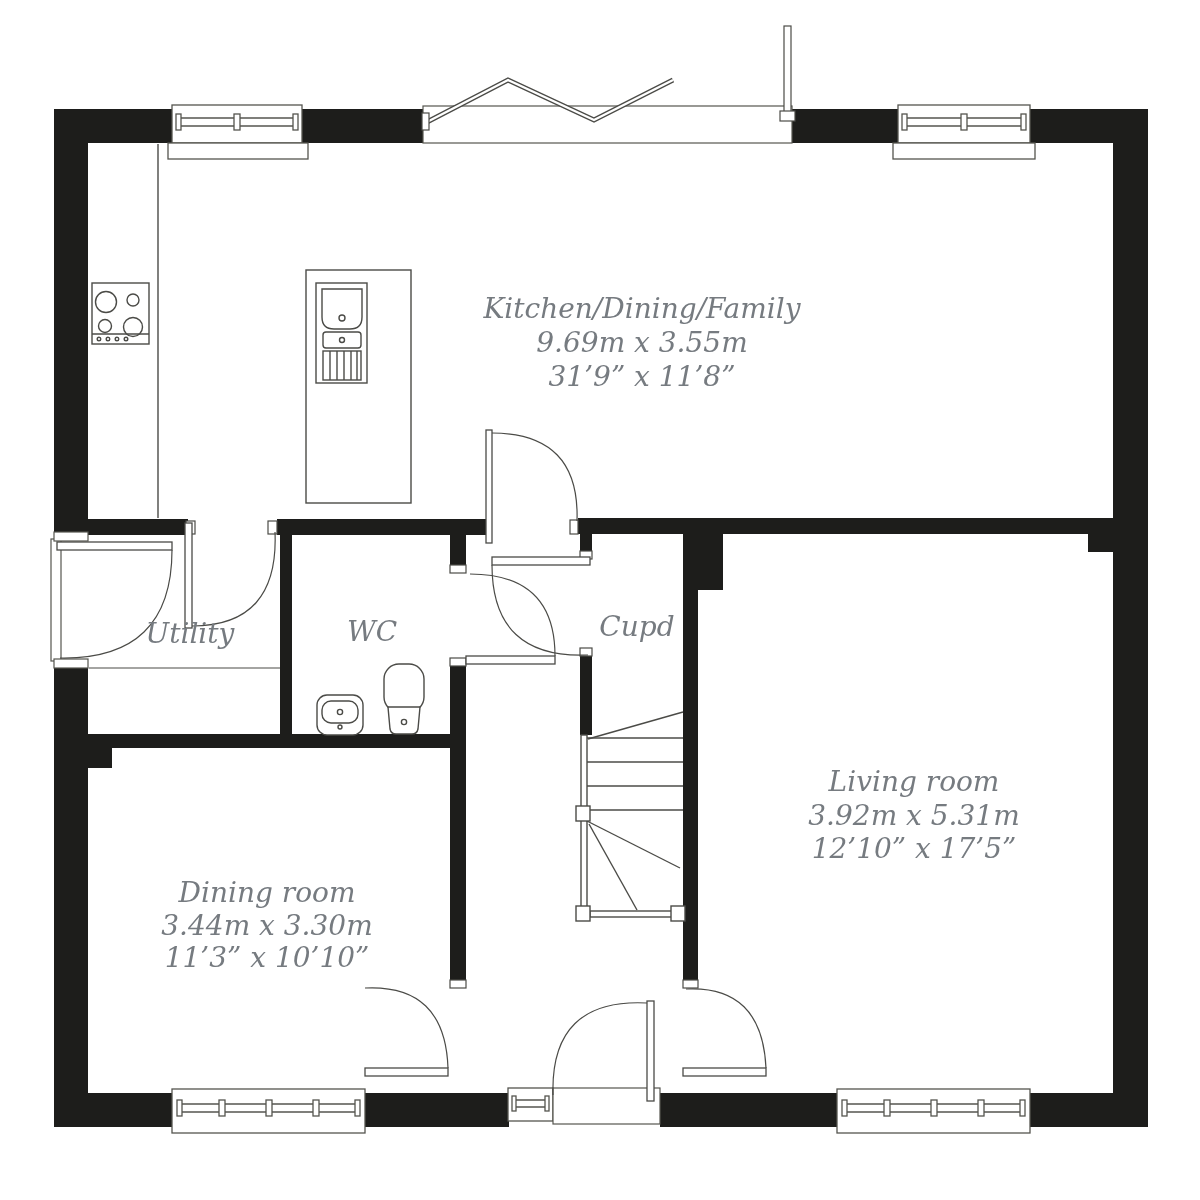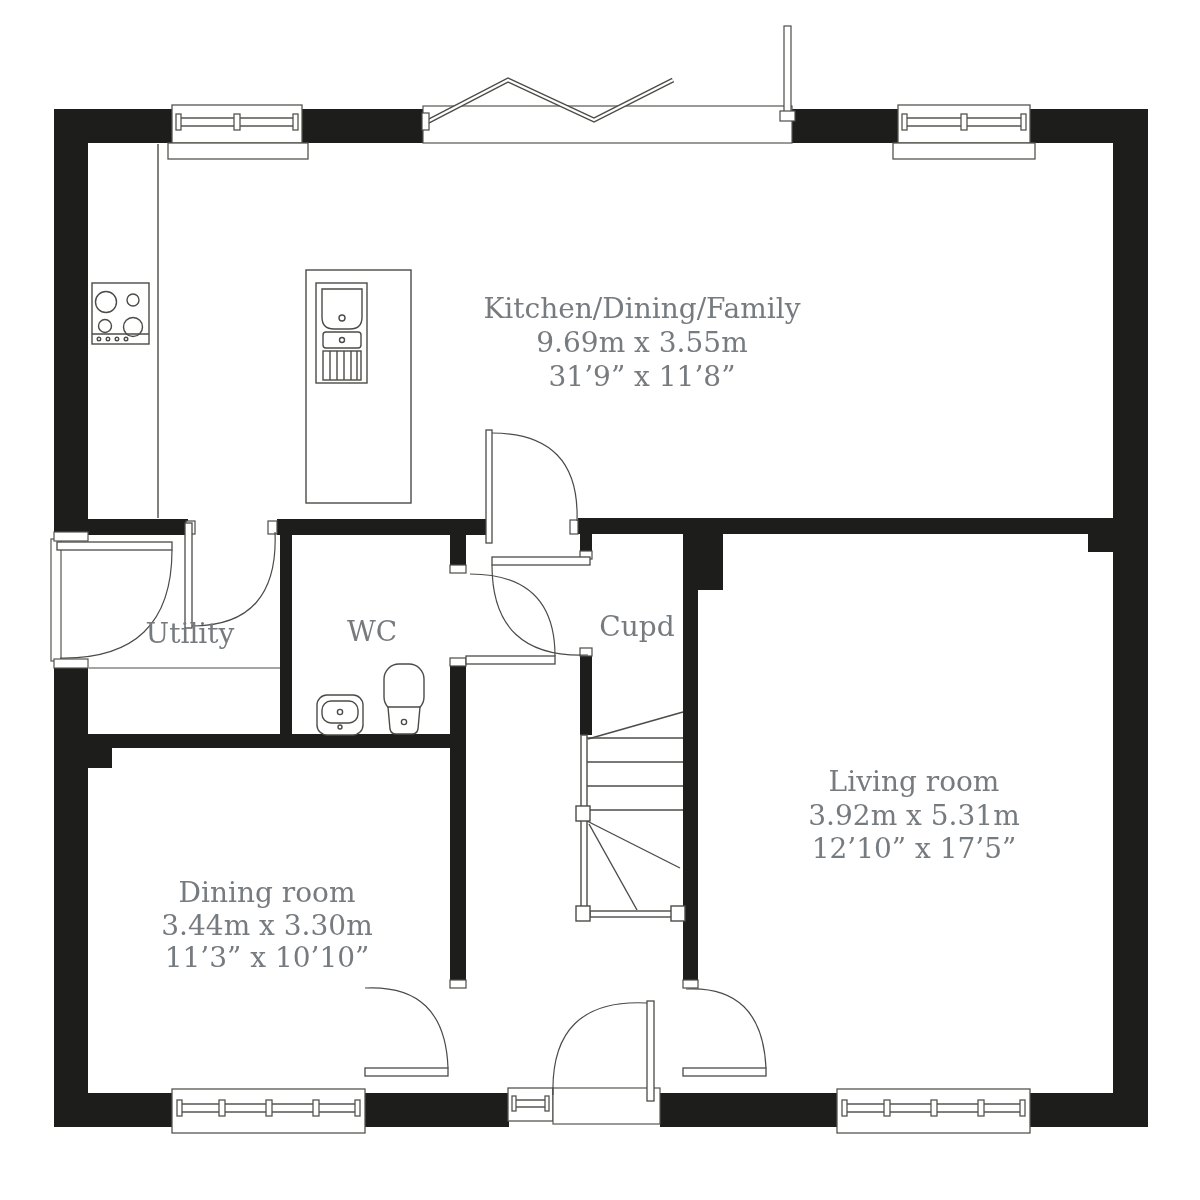--- a/index.html
+++ b/index.html
@@ -1,16 +1,16 @@
 <!DOCTYPE html>
 <html><head>
 <meta charset="utf-8">
 <style>
   html,body{margin:0;padding:0;background:#ffffff;}
-  .plan-wrap{position:relative;width:1200px;height:1200px;background:#fff;overflow:hidden;}
+  .plan-wrap{position:relative;width:1200px;height:1200px;background:#fff;overflow:hidden;font-style:italic;}
   svg{display:block;}
   .room-label{font-family:"DejaVu Serif","Liberation Serif",serif;fill:#767b80;}
   .lbl-lg{font-size:28px;}
 </style>
 </head>
 <body>
 
 <div class="plan-wrap">
 <svg viewBox="0 0 1200 1200" width="1200" height="1200">
 

